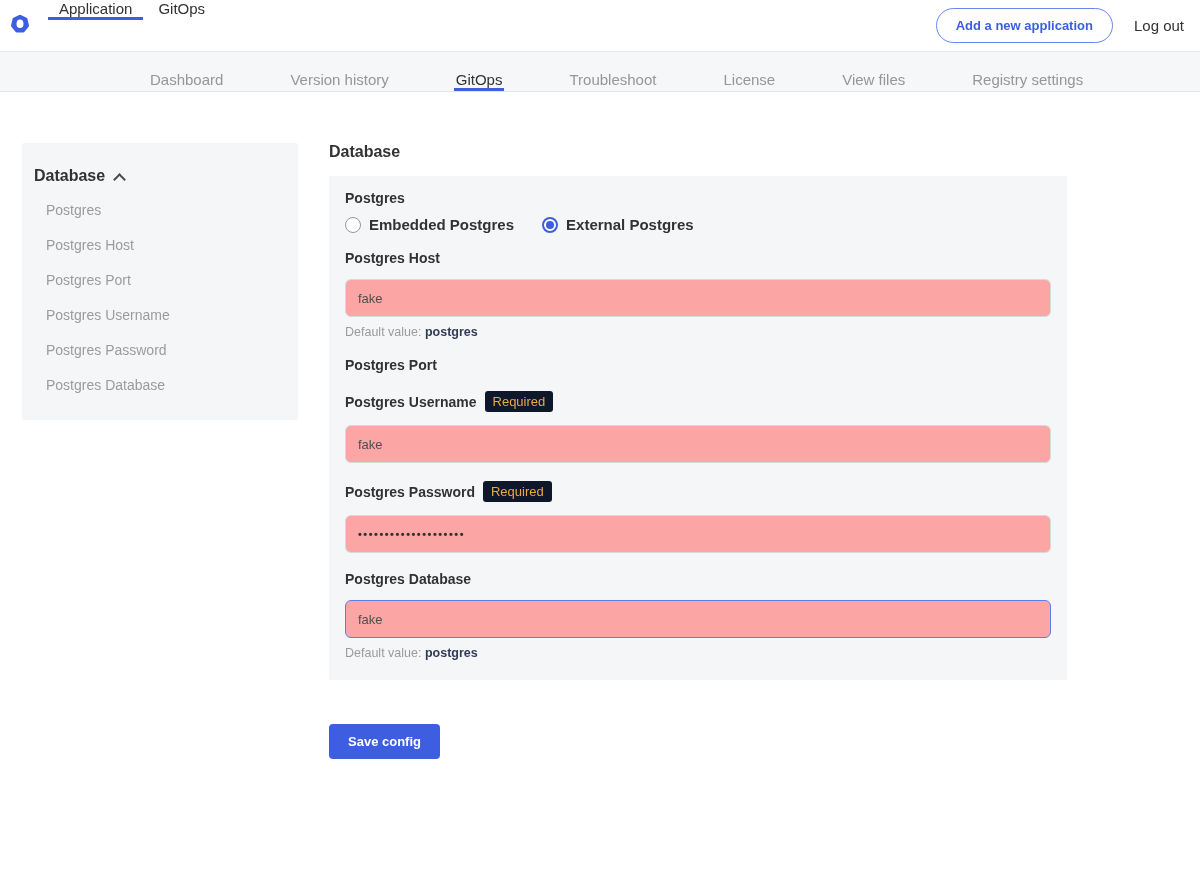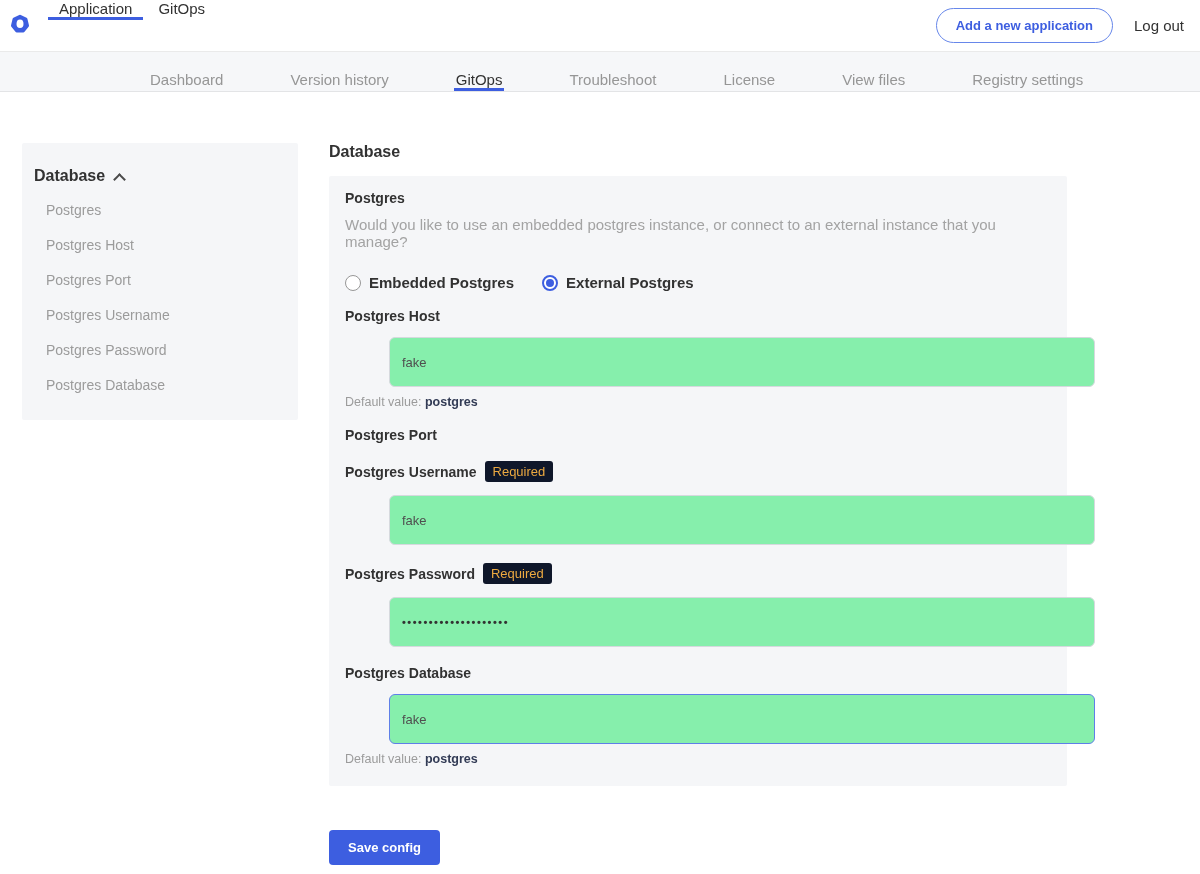--- a/index.html
+++ b/index.html
@@ -60,23 +60,23 @@
     left: 2px; top: 2px; width: 8px; height: 8px; border-radius: 50%;
     background: #3d5ee0; }
   .radio-label { font-size: 15px; font-weight: 700; color: #323232; margin-left: 8px; }
 
   .config-item { margin-bottom: 18px; }
   .config-item:last-child { margin-bottom: 4px; }
   .field-label-row { display: flex; align-items: center; margin-bottom: 13px; }
   .field-label { font-size: 14px; font-weight: 700; color: #323232; }
   .required-badge { margin-left: 8px; background: #0f172a; color: #eca940;
     font-size: 13px; padding: 3px 8px; border-radius: 3px; }
-  .text-input { width: 100%; height: 50px; background: #86efac; border: 1px solid #d6d9de;
+  .text-input { width: 100%; height: 38px; background: #fca5a5; border: 1px solid #d6d9de;
     border-radius: 6px; padding: 0 12px; font-size: 13px; color: #4f4f4f;
-    font-family: inherit; outline: none; margin-left: 44px; }
+    font-family: inherit; outline: none; }
   .text-input.focused { border: 1px solid #5f7fe8; }
   .text-input.masked { font-size: 11px; letter-spacing: 1.5px; color: #323232;
     font-weight: 700; }
   .helper { margin-top: 8px; font-size: 12.5px; color: #9b9b9b; }
   .helper strong { color: #323b55; font-weight: 700; }
 
   .save-btn { margin-top: 44px; background: #3d5ee0; color: #fff; border: none;
     font-size: 13px; font-weight: 700; padding: 10px 19px; border-radius: 4px;
     cursor: pointer; font-family: inherit; }
 </style>
@@ -129,21 +129,20 @@
     <div class="sidebar-item">Postgres Password</div>
     <div class="sidebar-item">Postgres Database</div>
   </div>
 
   <div class="main">
     <div class="page-title">Database</div>
 
     <div class="panel">
 
       <div class="group-label">Postgres</div>
-      <div class="group-desc">Would you like to use an embedded postgres instance, or connect to an external instance that you manage?</div>
 
       <div class="radio-row">
         <div class="radio-option">
           <span class="radio-circle"></span>
           <span class="radio-label">Embedded Postgres</span>
         </div>
         <div class="radio-option selected">
           <span class="radio-circle"></span>
           <span class="radio-label">External Postgres</span>
         </div>

